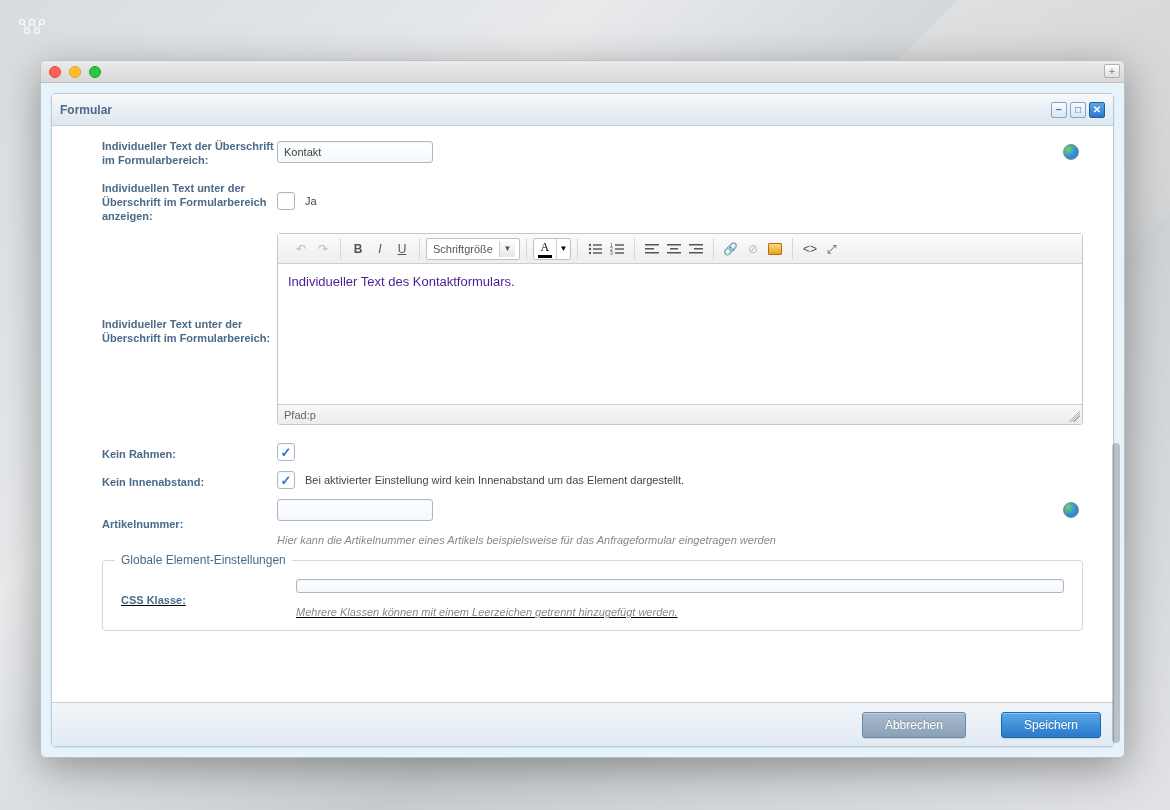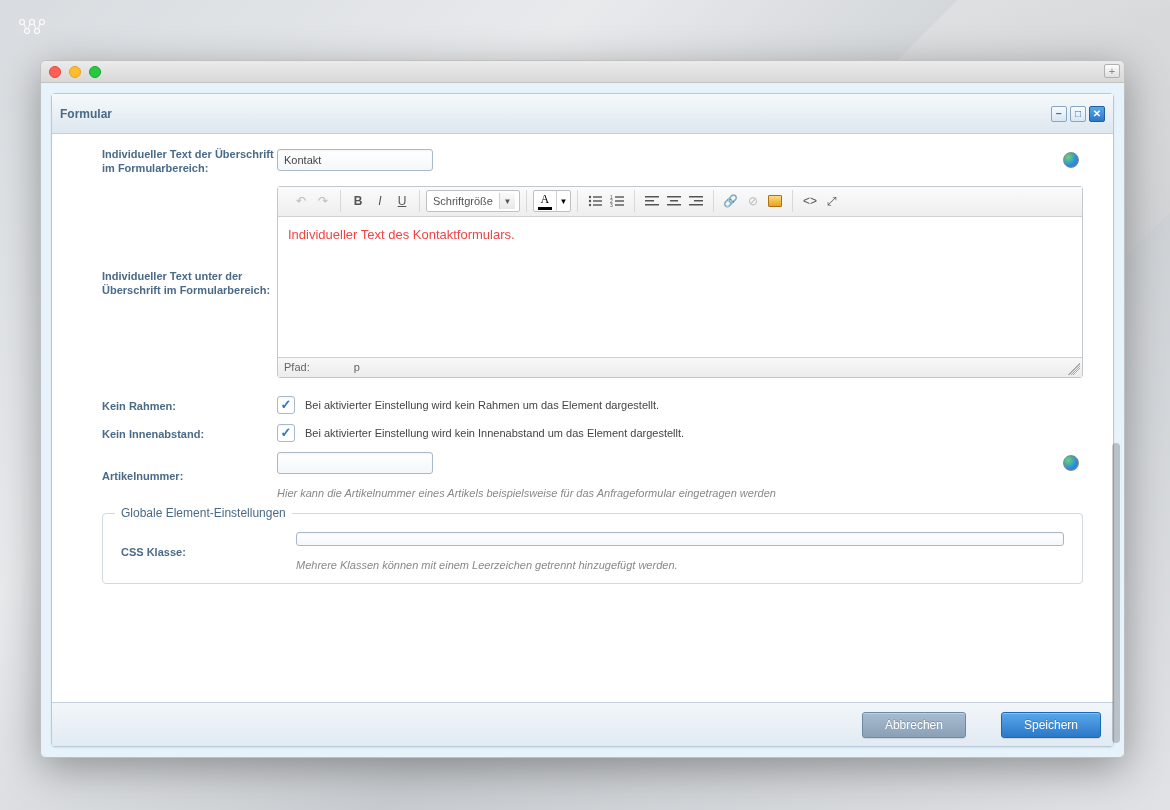--- a/index.html
+++ b/index.html
@@ -89,21 +89,21 @@
 }
 .panel {
   background: #fff;
   border: 1px solid #b8c8d8;
   border-radius: 4px;
   box-shadow: 0 1px 2px rgba(0,0,0,0.08);
   display: flex; flex-direction: column;
   flex: 1;
 }
 .panel-header {
-  height: 40px;
+  height: 32px;
   background: linear-gradient(#f6f9fb, #dde7ef);
   border-bottom: 1px solid #c4d0dc;
   display: flex; align-items: center;
   padding: 0 8px;
   color: #4a6a88;
   font-weight: bold;
   font-size: 12px;
 }
 .panel-header .spacer { flex: 1; }
 .win-controls { display: flex; gap: 3px; }
@@ -246,33 +246,32 @@
 .tb-color .arrow {
   width: 14px; height: 20px;
   border-left: 1px solid #d0d0d0;
   display: flex; align-items: center; justify-content: center;
   font-size: 8px;
 }
 .editor-content {
   flex: 1;
   padding: 10px;
   font-size: 13px;
-  color: #ef4444;
+  color: #4c1d95;
   min-height: 140px;
 }
 .editor-status {
   height: 20px;
   background: linear-gradient(#f8f8f8, #ececec);
   border-top: 1px solid #d0d0d0;
   padding: 0 6px;
   display: flex; align-items: center;
   font-size: 11px;
   color: #666;
   position: relative;
-  gap: 44px;
 }
 .resize-grip {
   position: absolute; right: 2px; bottom: 2px;
   width: 12px; height: 12px;
   background:
     linear-gradient(135deg, transparent 50%, #aaa 50%, #aaa 55%, transparent 55%,
       transparent 60%, #aaa 60%, #aaa 65%, transparent 65%,
       transparent 70%, #aaa 70%, #aaa 75%, transparent 75%);
 }
 .hint {
@@ -280,20 +279,21 @@
   color: #888;
   font-size: 11px;
   margin-top: 3px;
 }
 .fieldset {
   border: 1px solid #d0d8e0;
   border-radius: 4px;
   padding: 18px 18px 12px 18px;
   margin-top: 14px;
   position: relative;
+  text-decoration: underline;
 }
 .fieldset-legend {
   position: absolute;
   top: -8px; left: 12px;
   background: #fff;
   padding: 0 6px;
   color: #4a6a88;
   font-size: 12px;
 }
 .panel-footer {
@@ -375,20 +375,27 @@
         <div class="form-row">
           <div class="form-label">Individueller Text der Überschrift im Formularbereich:</div>
           <div class="form-field">
             <div class="input-wrap">
               <input class="text-input" value="Kontakt" style="">
               <span class="globe-icon"></span>
             </div>
           </div>
         </div>
 
+        <div class="form-row">
+          <div class="form-label">Individuellen Text unter der Überschrift im Formularbereich anzeigen:</div>
+          <div class="form-field">
+            <div class="checkbox"></div>
+            <span class="check-label">Ja</span>
+          </div>
+        </div>
 
         <div class="form-row">
           <div class="form-label">Individueller Text unter der Überschrift im Formularbereich:</div>
           <div class="form-field">
             <div class="editor-box">
               <div class="editor-toolbar">
                 <div class="tb-group">
                   <div class="tb-btn dim">↶</div>
                   <div class="tb-btn dim">↷</div>
                 </div>
@@ -482,21 +489,20 @@
                 <span class="resize-grip"></span>
               </div>
             </div>
           </div>
         </div>
 
         <div class="form-row" style="margin-top:18px;">
           <div class="form-label">Kein Rahmen:</div>
           <div class="form-field">
             <div class="checkbox checked"></div>
-            <span class="check-label">Bei aktivierter Einstellung wird kein Rahmen um das Element dargestellt.</span>
           </div>
         </div>
 
         <div class="form-row">
           <div class="form-label">Kein Innenabstand:</div>
           <div class="form-field">
             <div class="checkbox checked"></div>
             <span class="check-label">Bei aktivierter Einstellung wird kein Innenabstand um das Element dargestellt.</span>
           </div>
         </div>

